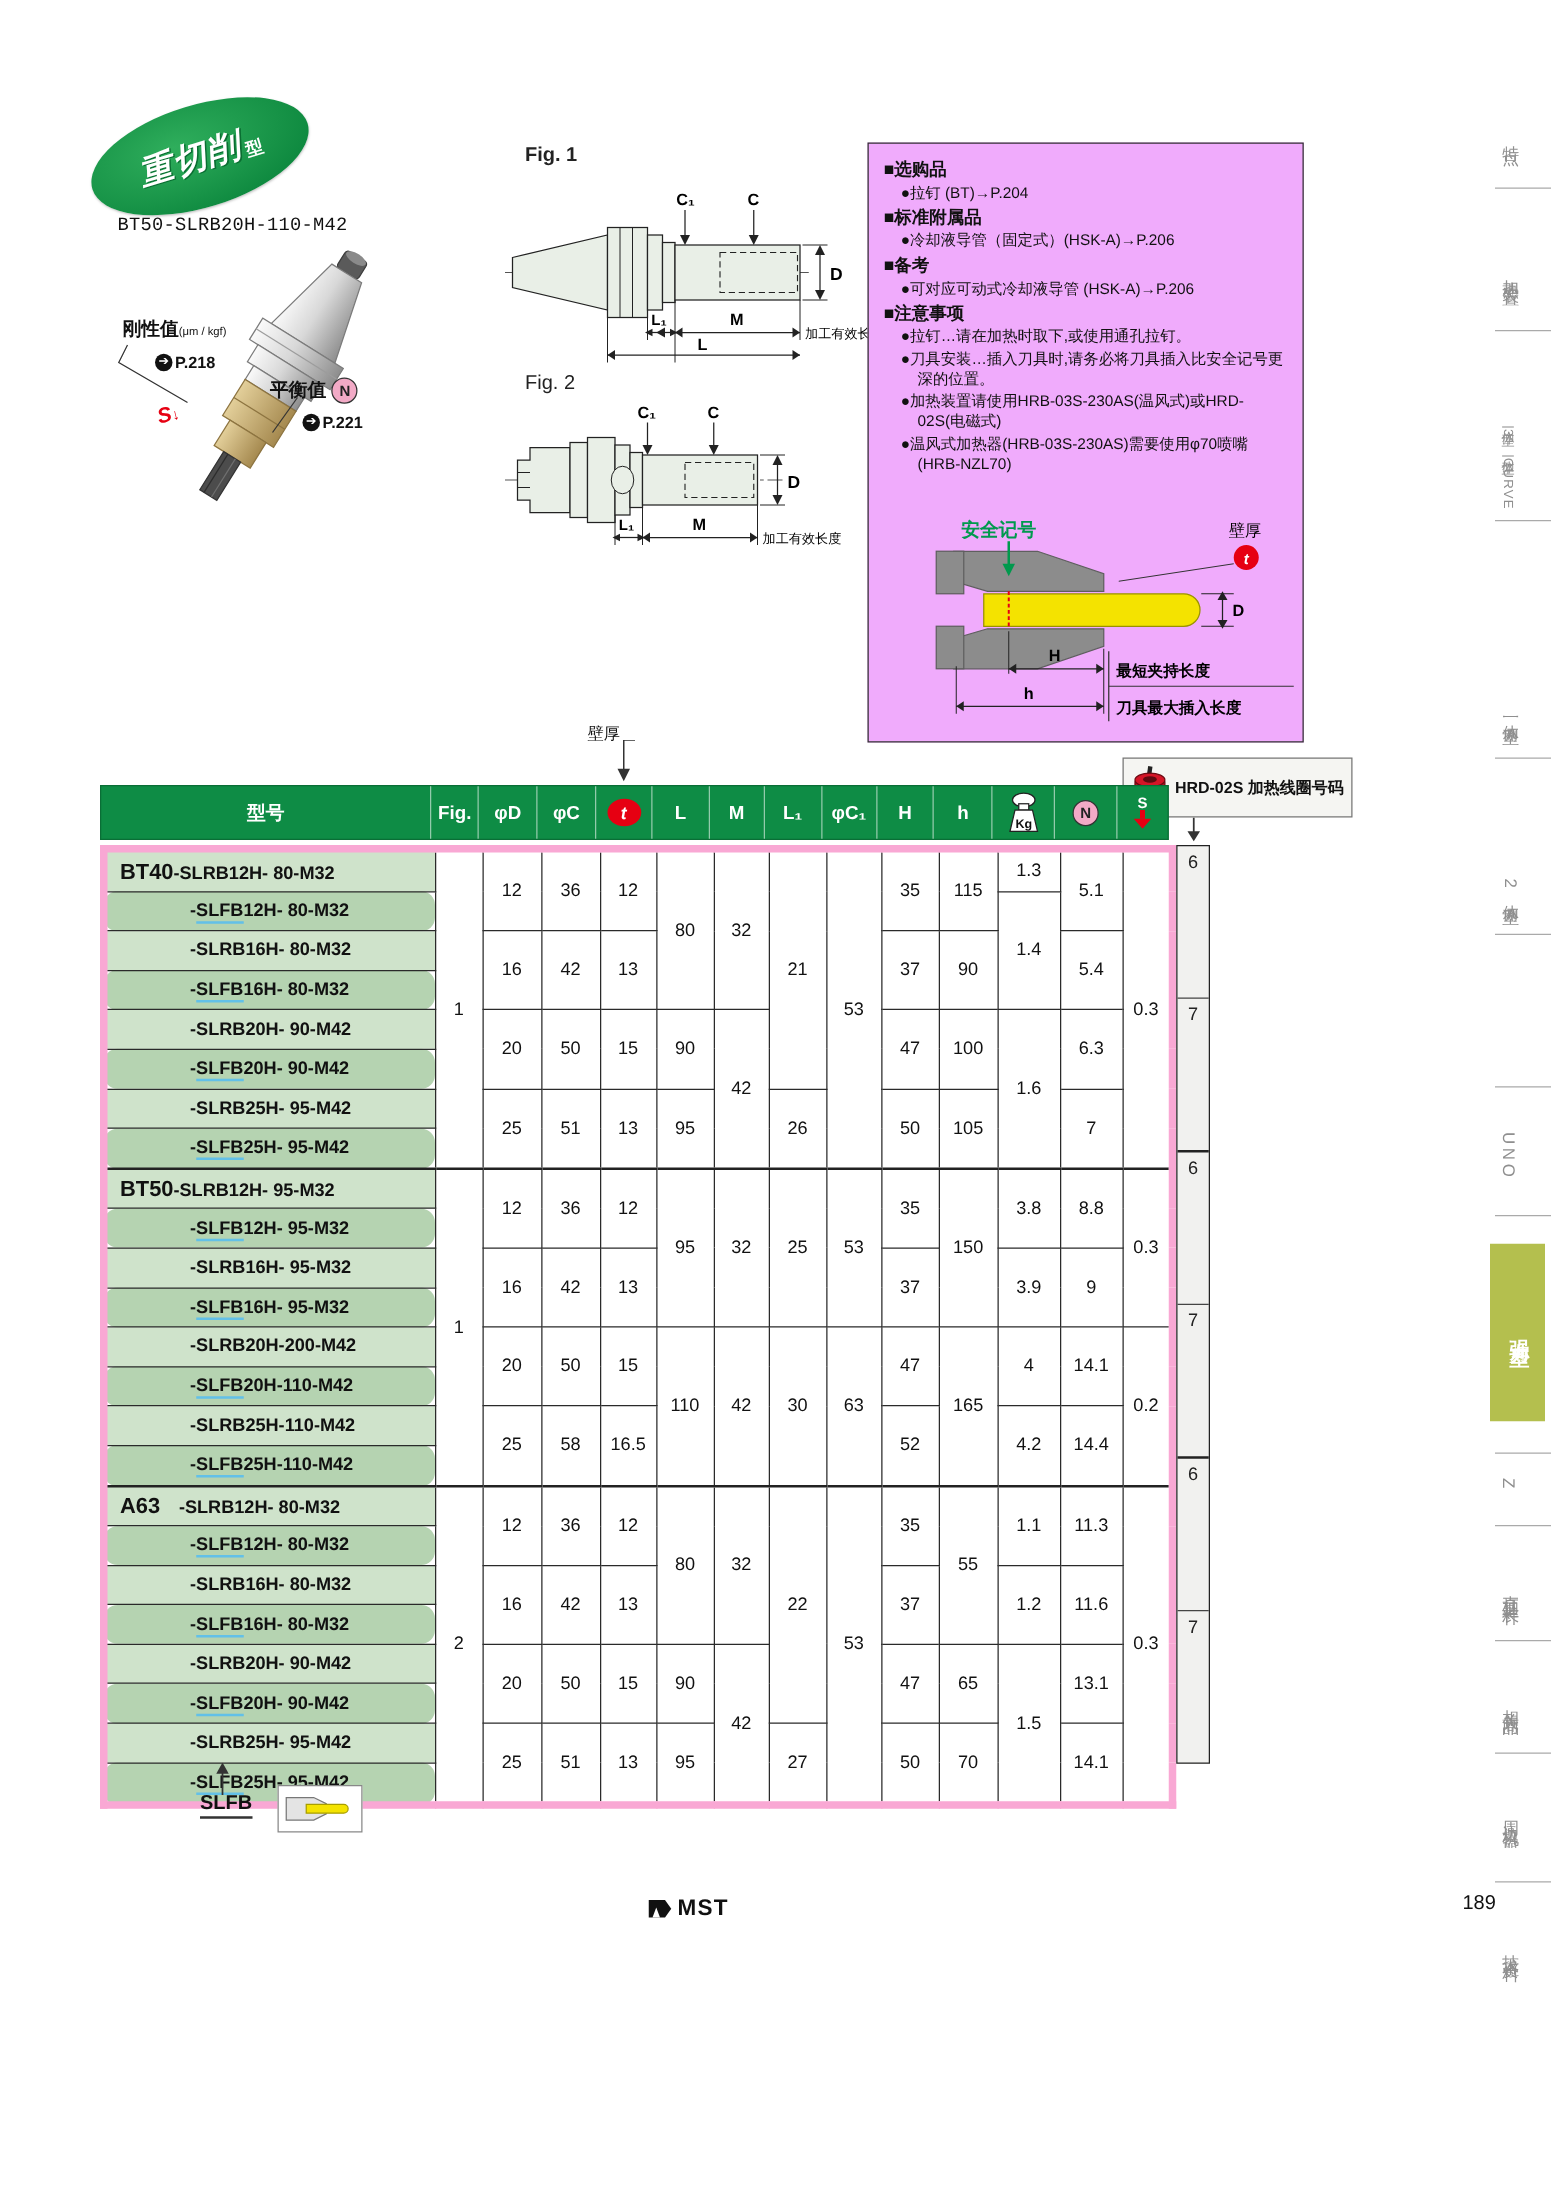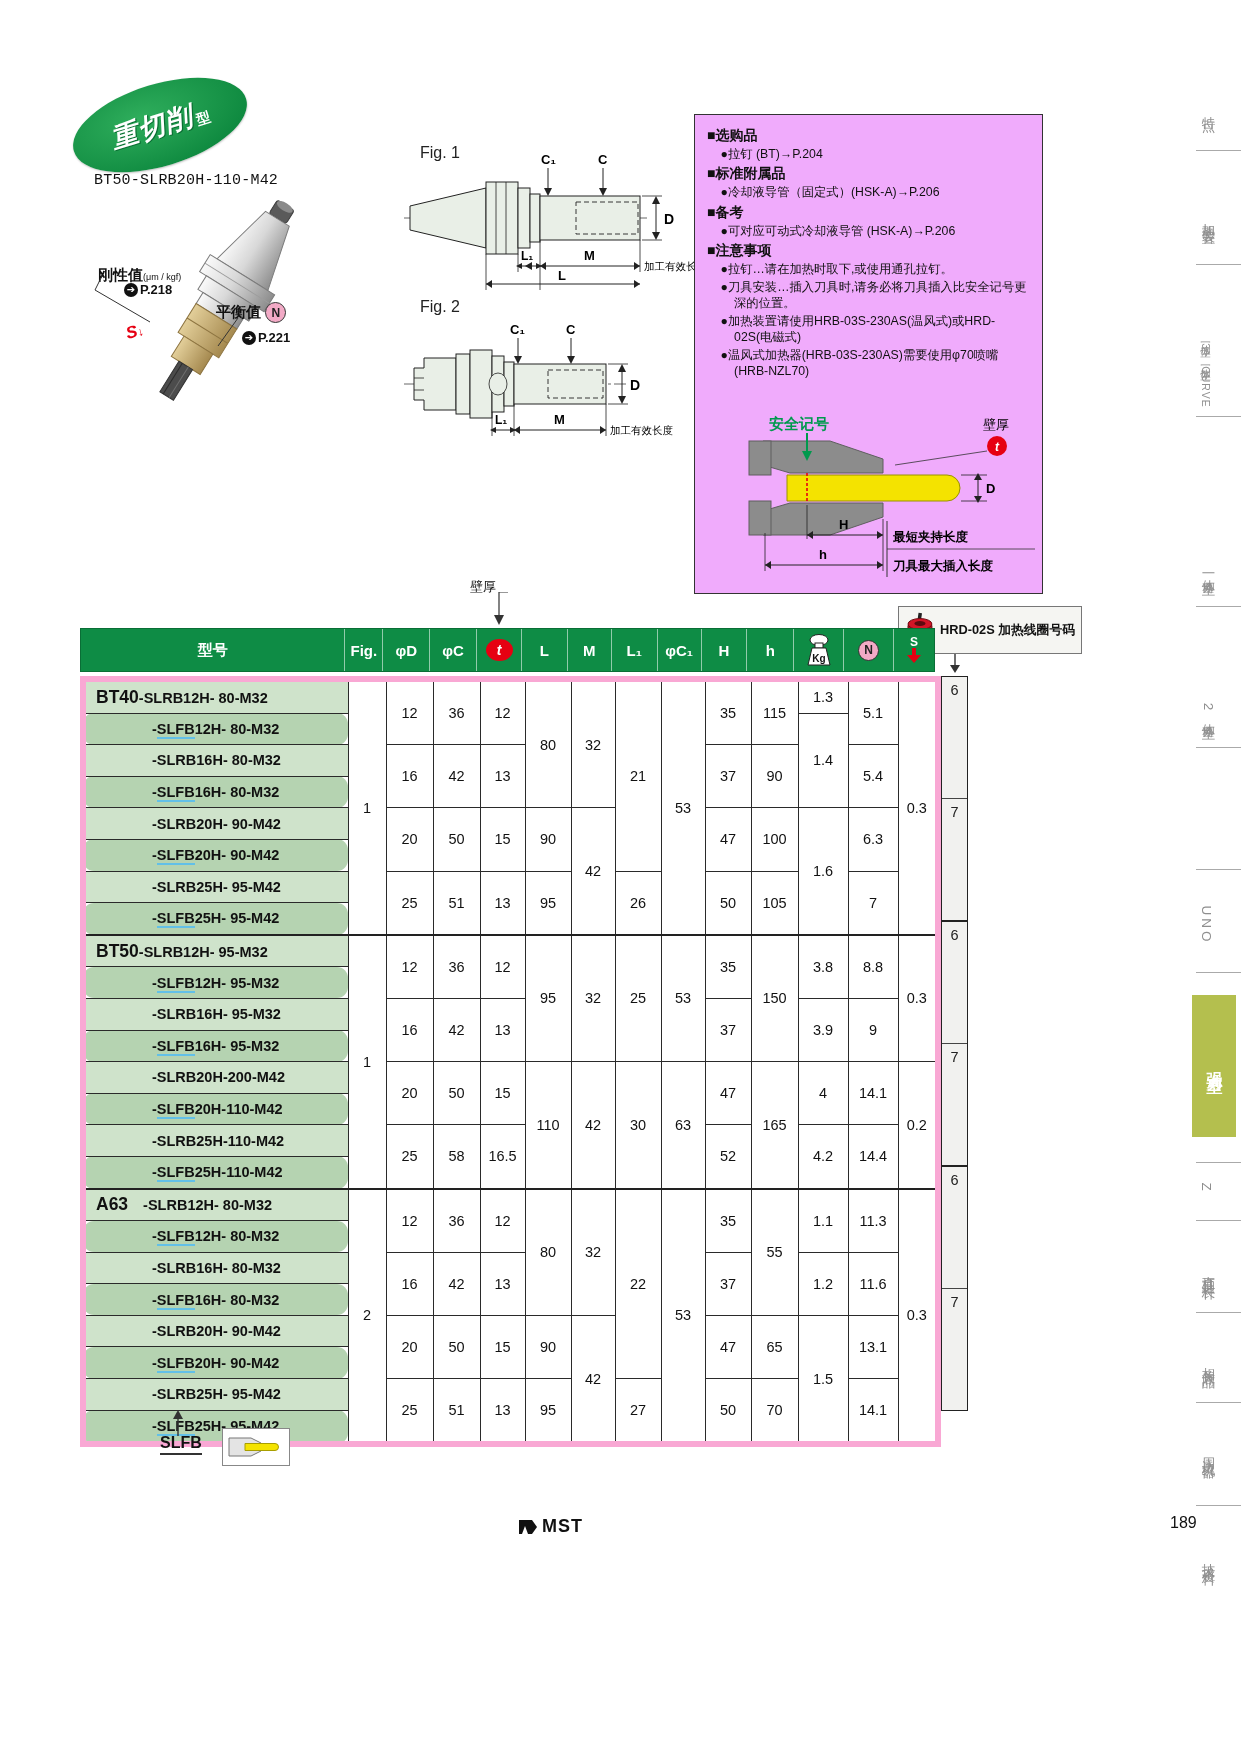--- a/index.html
+++ b/index.html
@@ -127,21 +127,21 @@
     <rect x="94" y="120" width="48" height="13" fill="url(#silv)" stroke="#7c7c7c"></rect>
     <rect x="94" y="133" width="48" height="34" fill="url(#gold)" stroke="#8d7440"></rect>
     <line x1="94" y1="150" x2="142" y2="150" stroke="#8d7440"></line>
     <rect x="101" y="167" width="34" height="24" fill="url(#gold)" stroke="#8d7440"></rect>
     <rect x="110" y="191" width="16" height="36" fill="#4c4c4c" stroke="#333"></rect>
     <line x1="114" y1="191" x2="114" y2="227" stroke="#2d2d2d"></line>
     <line x1="121" y1="191" x2="121" y2="227" stroke="#6f6f6f"></line>
   </g>
 </svg>
 
-<div class="abs" style="left:98px;top:254px;margin-top:12px;">
+<div class="abs" style="left:98px;top:254px;">
   <span class="lbl-b">刚性值</span><span class="unit">(μm / kgf)</span>
 </div>
 <div class="abs pbadge" style="left:124px;top:282px;">
   <span class="cir">➔</span>
   <span>P.218</span>
 </div>
 <div class="abs s-red" style="left:126px;top:322px;transform:rotate(-14deg);">
   <span>S</span><span style="font-size:12px;">↓</span>
 </div>
 <div class="abs" style="left:216px;top:302px;">
@@ -150,21 +150,21 @@
 </div>
 <div class="abs pbadge" style="left:242px;top:330px;">
   <span class="cir">➔</span>
   <span>P.221</span>
 </div>
 <svg class="abs" style="left:90px;top:250px;" width="220" height="130">
   <polyline points="12,26 5,40 60,72" fill="none" stroke="#333" stroke-width="1"></polyline>
   <line x1="148" y1="68" x2="128" y2="96" stroke="#333" stroke-width="1"></line>
 </svg>
 
-<div class="abs figlabel" style="left:420px;top:144px;">Fig. 1</div>
+<div class="abs figlabel" style="left:420px;top:116px;font-weight:bold;">Fig. 1</div>
 <svg class="abs" style="left:398px;top:142px;" width="302" height="154" viewBox="0 0 302 154">
   <line x1="6" y1="76" x2="250" y2="76" stroke="#555" stroke-width=".9" stroke-dasharray="12 3 3 3"></line>
   <polygon points="12,64 88,46 88,106 12,88" fill="#e9efe7" stroke="#222"></polygon>
   <rect x="88" y="40" width="32" height="72" fill="#e9efe7" stroke="#222"></rect>
   <line x1="98" y1="40" x2="98" y2="112" stroke="#222" stroke-width=".8"></line>
   <line x1="108" y1="40" x2="108" y2="112" stroke="#222" stroke-width=".8"></line>
   <rect x="120" y="46" width="12" height="60" fill="#e9efe7" stroke="#222"></rect>
   <rect x="132" y="52" width="10" height="48" fill="#e9efe7" stroke="#222"></rect>
   <rect x="142" y="54" width="100" height="44" fill="#e9efe7" stroke="#222"></rect>
   <rect x="178" y="60" width="62" height="32" fill="none" stroke="#222" stroke-width=".9" stroke-dasharray="5 3"></rect>

